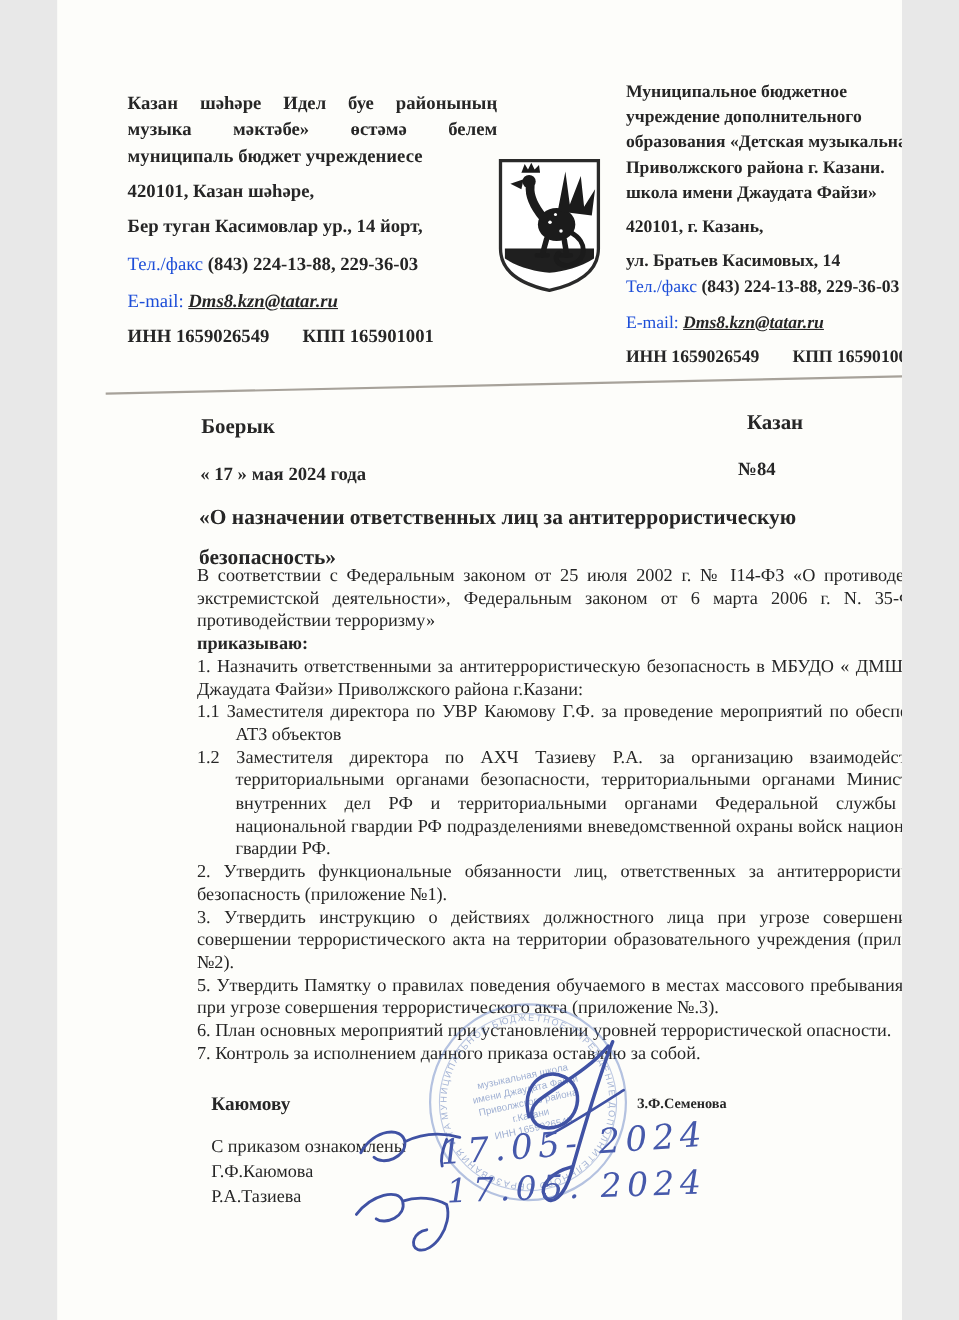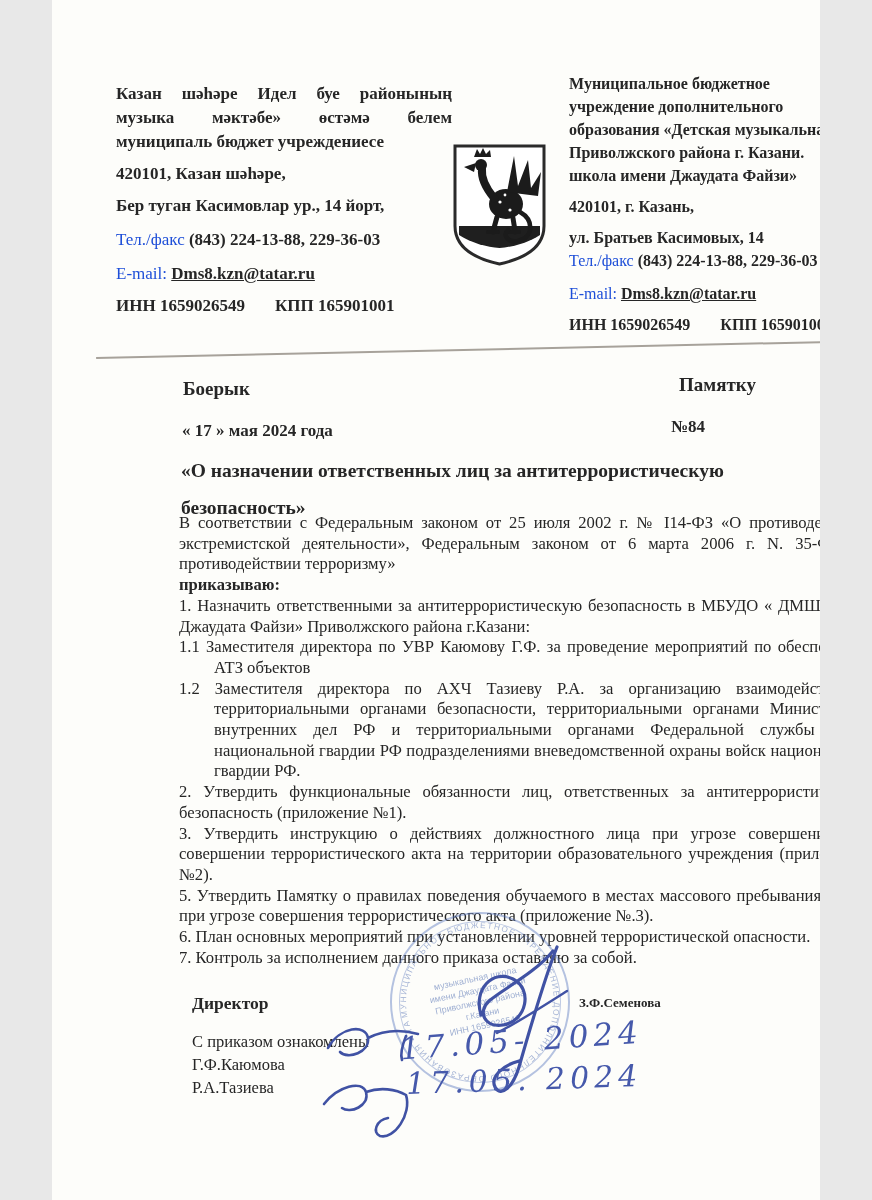--- a/index.html
+++ b/index.html
@@ -10,21 +10,21 @@
     color:#262626;
   }
   
   .hdr{position:absolute;font-weight:bold;}
   .hdr-left{left:64px;top:82px;width:336px;font-size:17px;line-height:24px;}
   .hdr-right{left:517px;top:72px;width:320px;font-size:16px;line-height:23px;}
   .jline{text-align:justify;text-align-last:justify;}
   .mline{margin-top:8px;}
   .mline2{margin-top:10px;}
   .label-light{font-weight:normal;color:#1d4ed8;}
-  .email-val{font-weight:bold;text-decoration:underline;}
+  .email-val{font-weight:bold;text-decoration:underline;font-style:italic;}
   .kpp{margin-left:30px;}
   
   .emblem{position:absolute;left:398px;top:142px;width:99px;height:128px;}
   
   .divider{position:absolute;left:44px;top:348px;width:818px;height:1.6px;
     background:#a7a29a;transform:rotate(-1.25deg);}
   
   .ttl-left{position:absolute;left:131px;top:378px;font-size:19px;font-weight:bold;}
   .ttl-right{position:absolute;left:627px;top:374px;font-size:19px;font-weight:bold;}
   .ord-date{position:absolute;left:130px;top:421px;font-size:17px;font-weight:bold;}
@@ -110,21 +110,21 @@
     <div class="mline">420101, г. Казань,</div>
     <div class="mline">ул. Братьев Касимовых, 14</div>
     <div><span class="label-light">Тел./факс </span><span>(843) 224-13-88, 229-36-03</span></div>
     <div class="mline2"><span class="label-light">E-mail: </span><span class="email-val">Dms8.kzn@tatar.ru</span></div>
     <div class="mline"><span>ИНН 1659026549</span><span class="kpp">КПП 165901001</span></div>
   </div>
 
   <div class="divider"></div>
 
   <div class="ttl-left">Боерык</div>
-  <div class="ttl-right">Памятку</div>
+  <div class="ttl-right">Казан</div>
   <div class="ord-date">« 17 » мая 2024 года</div>
   <div class="ord-num">№84</div>
   <div class="subject">«О назначении ответственных лиц  за антитеррористическую безопасность»</div>
 
   <div class="body-text">
     <p>В соответствии с Федеральным законом от 25 июля 2002 г. № І14-ФЗ «О противодействии экстремистской  деятельности», Федеральным законом от 6 марта 2006 г. N. 35-ФЗ «О противодействии терроризму»</p>
     <p class="p-bold p-left">приказываю:</p>
     <p>1. Назначить ответственными за антитеррористическую безопасность в МБУДО « ДМШ имени Джаудата Файзи» Приволжского района г.Казани:</p>
     <p class="p-hang">1.1 Заместителя директора по УВР Каюмову Г.Ф. за проведение мероприятий по обеспечению АТЗ объектов</p>
     <p class="p-hang">1.2 Заместителя директора по АХЧ Тазиеву Р.А. за организацию взаимодействия с территориальными органами безопасности, территориальными органами Министерства внутренних дел РФ и территориальными органами Федеральной службы войск национальной гвардии РФ подразделениями вневедомственной охраны войск национальной гвардии РФ.</p>
@@ -146,21 +146,21 @@
     </svg>
     <div class="ctr">
       <div>музыкальная школа</div>
       <div>имени Джаудата Файзи</div>
       <div>Приволжского района</div>
       <div>г.Казани</div>
       <div>ИНН 1659026549</div>
     </div>
   </div>
 
-  <div class="dir-label">Директор</div>
+  <div class="dir-label">Каюмову</div>
   <div class="dir-name">З.Ф.Семенова</div>
 
   <div class="ack">
     <div>С приказом ознакомлены</div>
     <div>Г.Ф.Каюмова</div>
     <div>Р.А.Тазиева</div>
   </div>
 
   <svg class="sig-main" viewBox="0 0 140 175">
     <path class="sig-stroke" stroke-width="3.2" d="M24,80 C16,54 36,34 56,44 C76,54 70,86 46,90 C28,93 20,77 32,66 C46,54 78,38 96,16"></path>

